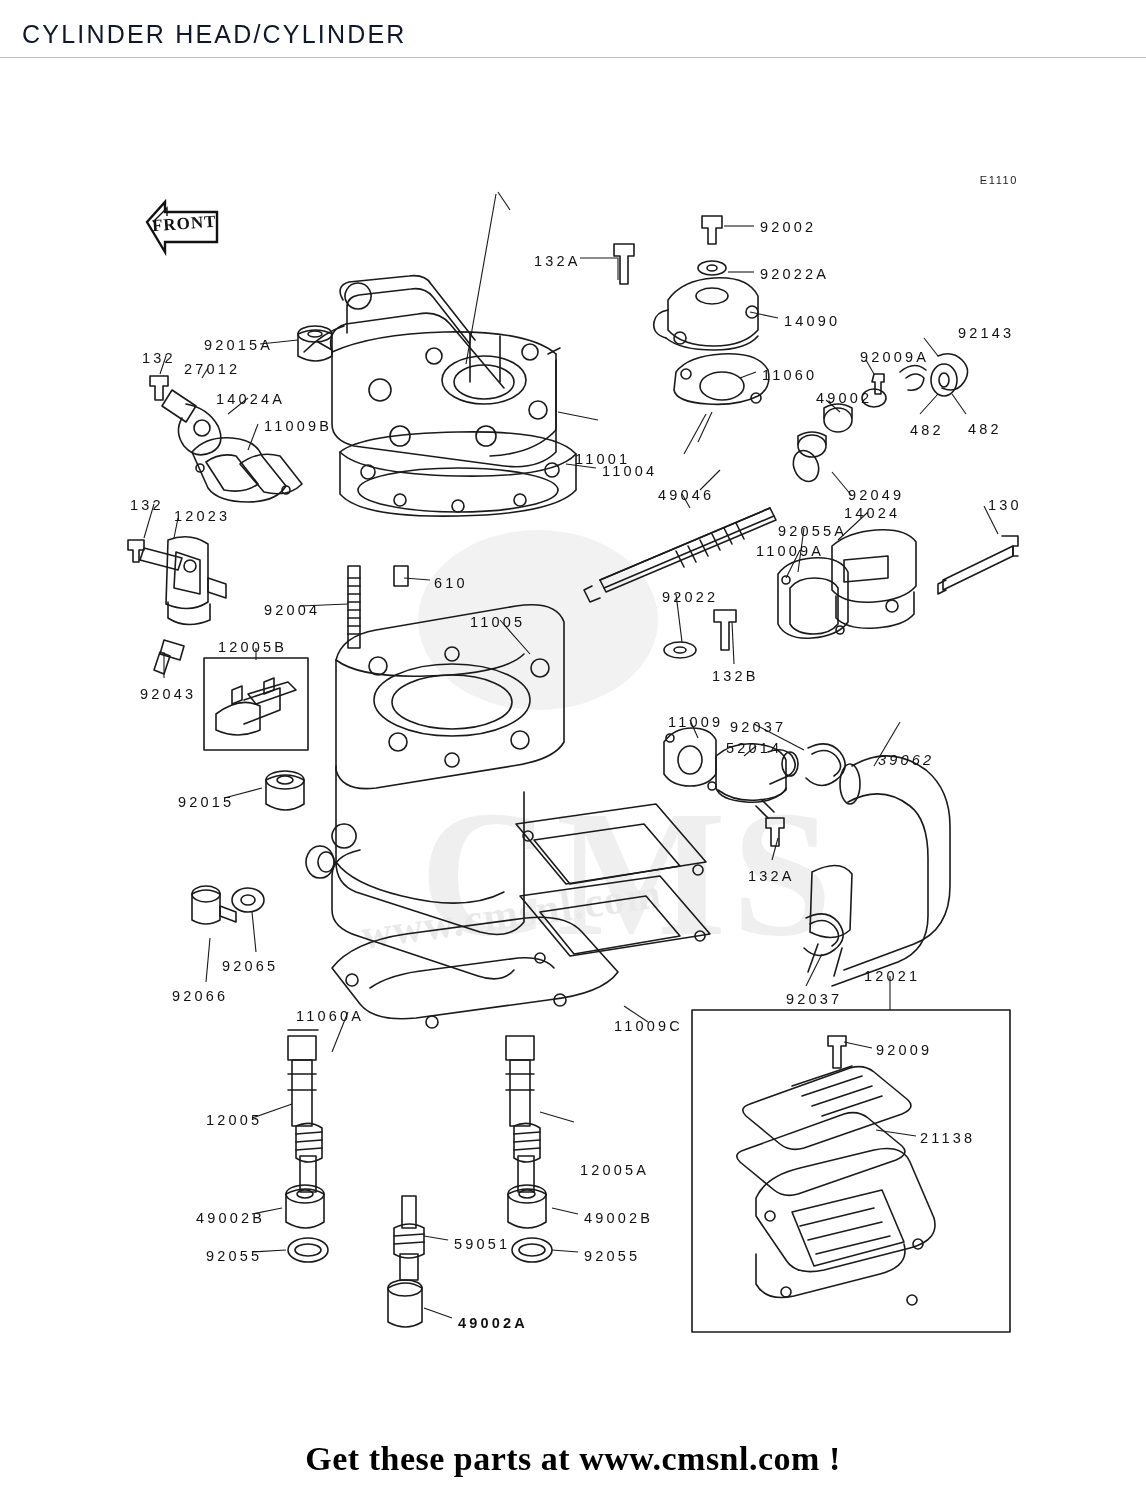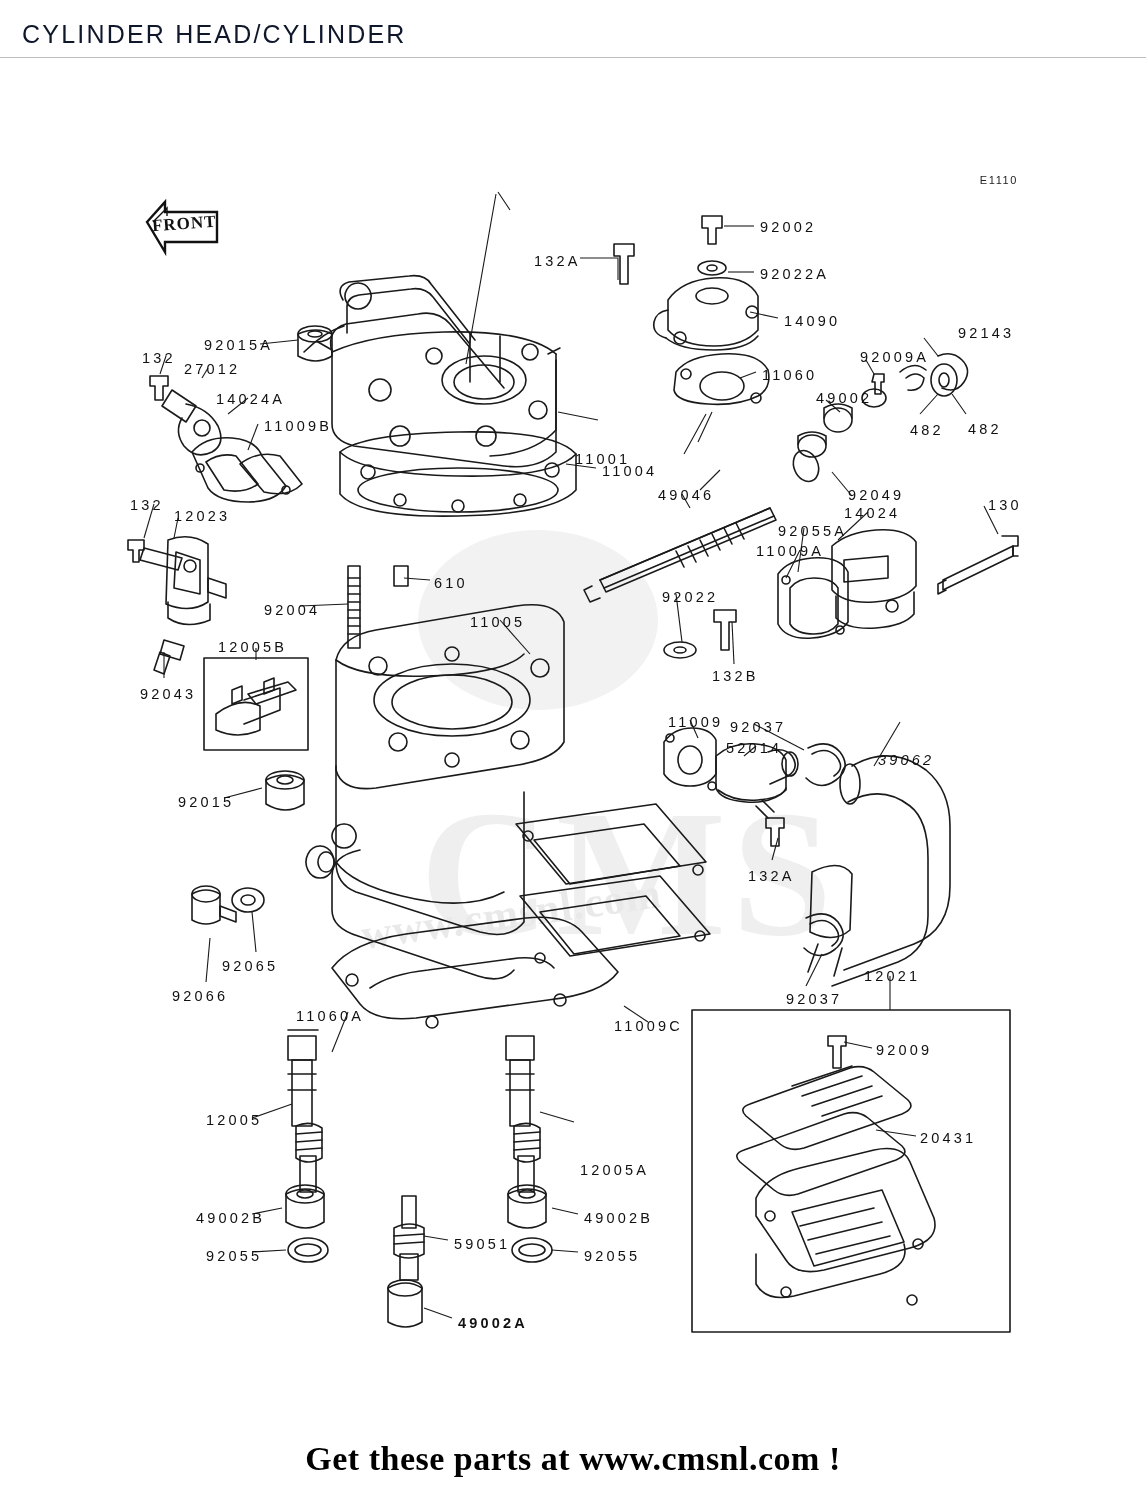--- a/index.html
+++ b/index.html
@@ -473,21 +473,21 @@
   <div class="lbl" style="left:748px; top:868px;">132A</div>
   <div class="lbl" style="left:222px; top:958px;">92065</div>
   <div class="lbl" style="left:172px; top:988px;">92066</div>
   <div class="lbl" style="left:786px; top:991px;">92037</div>
   <div class="lbl" style="left:864px; top:968px;">12021</div>
   <div class="lbl" style="left:296px; top:1008px;">11060A</div>
   <div class="lbl" style="left:614px; top:1018px;">11009C</div>
   <div class="lbl" style="left:876px; top:1042px;text-align:right;">92009</div>
   <div class="lbl" style="left:206px; top:1112px;">12005</div>
   <div class="lbl" style="left:580px; top:1118px;margin-top:44px;">12005A</div>
-  <div class="lbl" style="left:920px; top:1130px;">20431</div>
+  <div class="lbl" style="left:920px; top:1130px;">21138</div>
   <div class="lbl" style="left:196px; top:1210px;">49002B</div>
   <div class="lbl" style="left:584px; top:1210px;">49002B</div>
   <div class="lbl" style="left:454px; top:1236px;">59051</div>
   <div class="lbl" style="left:206px; top:1248px;">92055</div>
   <div class="lbl" style="left:584px; top:1248px;">92055</div>
   <div class="lbl" style="left:458px; top:1315px;font-weight:bold;">49002A</div>
 
   <div class="footer">Get these parts at www.cmsnl.com !</div>
 </div>
 

